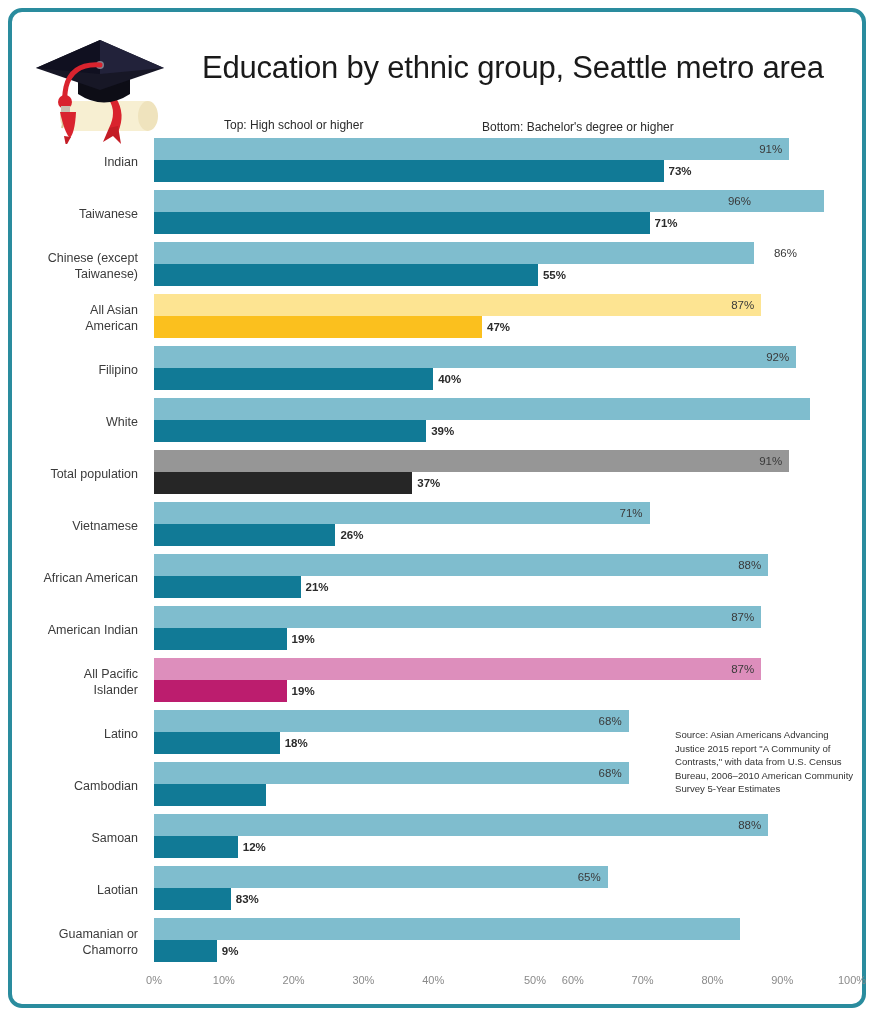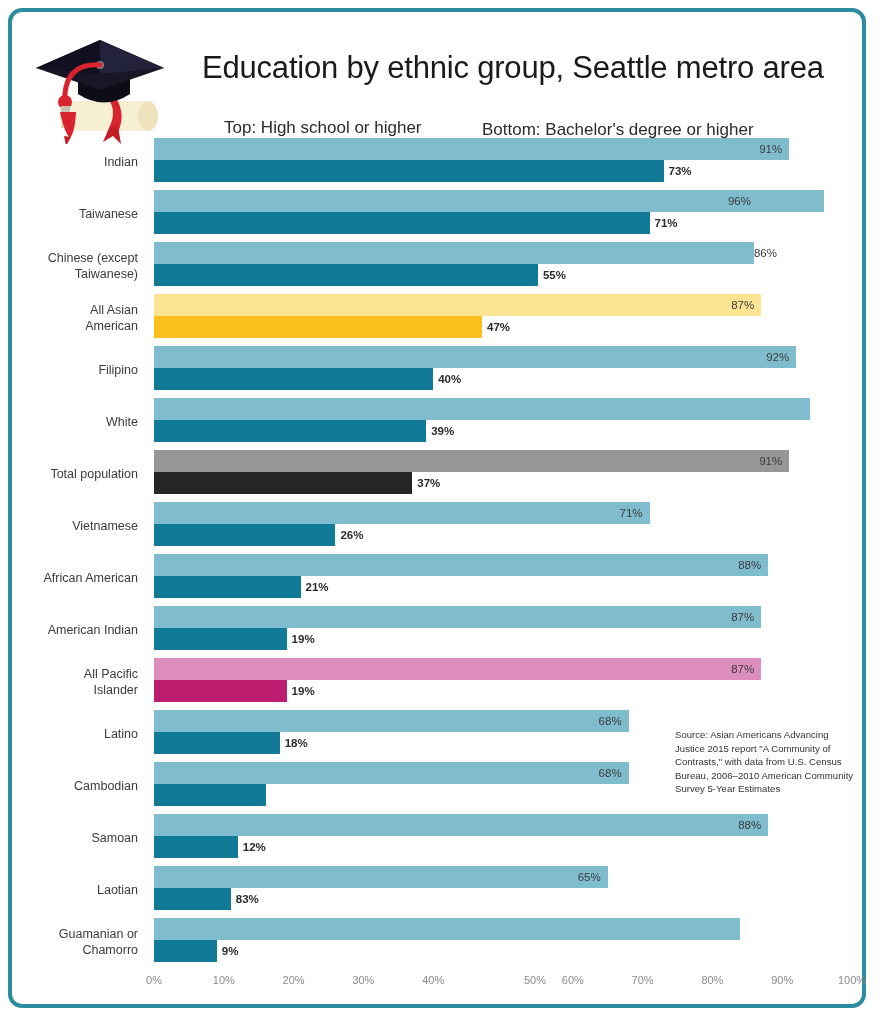--- a/index.html
+++ b/index.html
@@ -40,21 +40,21 @@
     top: 38px;
     width: 650px;
     font-size: 31px;
     font-weight: 400;
     color: #1a1a1a;
     letter-spacing: -0.2px;
     white-space: nowrap;
   }
   .subtitle {
     position: absolute;
-    font-size: 17px;
+    font-size: 12px;
     color: #2b2b2b;
     font-weight: 400;
     white-space: nowrap;
   }
   #subtitle-top  { left: 212px; top: 106px; }
   #subtitle-bot  { left: 470px; top: 108px; }
 
   
   #plot {
     position: absolute;
@@ -186,21 +186,21 @@
         <div class="cat-label">Taiwanese</div>
         <div class="bar bar-top" style="width: 670.08px; background: rgb(127, 189, 206);"></div>
         <div class="val val-top" style="left: 143px; width: 603px;">96%</div>
         <div class="bar bar-bottom" style="width: 495.58px; background: rgb(17, 122, 150);"></div>
         <div class="val val-bottom" style="left: 637.58px;">71%</div>
       </div>
       <div class="row" style="top: 104px;">
         <div class="cat-label">Chinese (except
 Taiwanese)</div>
         <div class="bar bar-top" style="width: 600.28px; background: rgb(127, 189, 206);"></div>
-        <div class="val val-top" style="left: 126px; width: 646px;">86%</div>
+        <div class="val val-top" style="left: 146px; width: 646px;">86%</div>
         <div class="bar bar-bottom" style="width: 383.9px; background: rgb(17, 122, 150);"></div>
         <div class="val val-bottom" style="left: 525.9px;">55%</div>
       </div>
       <div class="row" style="top: 156px;">
         <div class="cat-label">All Asian
 American</div>
         <div class="bar bar-top" style="width: 607.26px; background: rgb(253, 228, 146);"></div>
         <div class="val val-top" style="left: 142px; width: 607.26px;">87%</div>
         <div class="bar bar-bottom" style="width: 328.06px; background: rgb(251, 192, 30);"></div>
         <div class="val val-bottom" style="left: 470.06px;">47%</div>

